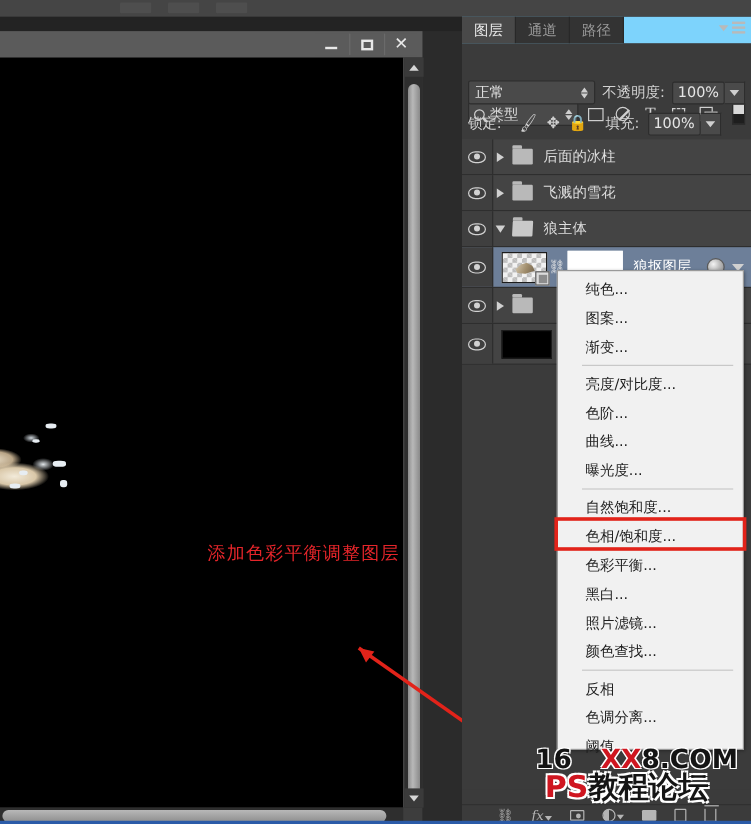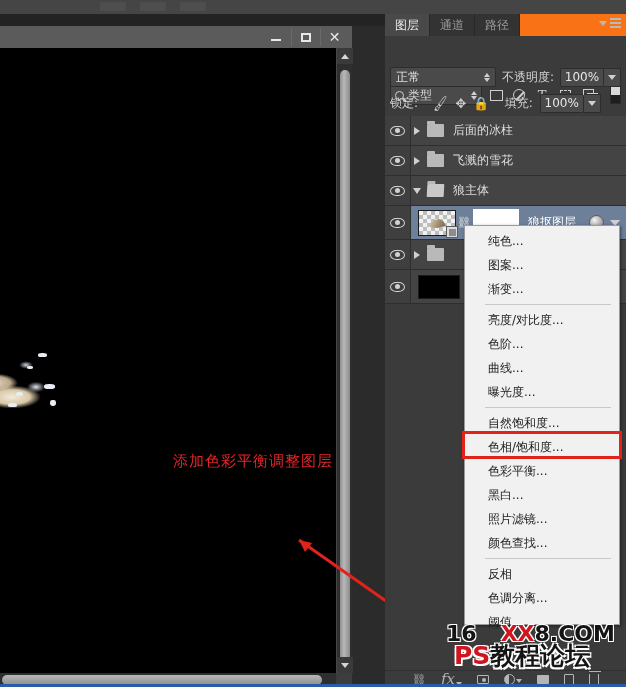--- a/index.html
+++ b/index.html
@@ -106,21 +106,21 @@
   }
 
   
   .panel {
     position:absolute; left:385px; top:14px; width:241px; height:673px;
     background:#3b3b3b;
     font-size:12px; color:#cfcfcf;
   }
   .panel-tabs {
     position:absolute; left:0; top:0; width:241px; height:22px;
-    background:#f97316; display:flex; align-items:stretch;
+    background:#7dd3fc; display:flex; align-items:stretch;
   }
   .ptab {
     padding:0 10px; display:flex; align-items:center;
     font-size:12px; color:#9a9a9a; background:#333;
     border-right:1px solid #282828;
   }
   .ptab.active { background:#494949; color:#e9e9e9; }
   .panel-menu {
     position:absolute; right:5px; top:4px; display:flex; align-items:center; gap:3px;
   }
@@ -284,21 +284,21 @@
     border:3px solid #e2231a; z-index:50; pointer-events:none;
   }
 
   
   .paneltools {
     position:absolute; left:0; top:656px; width:241px; height:17px;
     background:#3b3b3b; display:flex; align-items:center; justify-content:center; gap:15px;
     border-top:1px solid #303030;
   }
   .ptool { color:#b5b5b5; font-size:11px; display:flex; align-items:center; gap:1px;}
-  .ptool .fxglyph { font-family:"DejaVu Serif",serif; font-style:italic; font-size:15px;}
+  .ptool .fxglyph { font-family:"DejaVu Serif",serif; font-style:italic; font-size:11px;}
   .ptool .mini-tri { width:0;height:0;border-left:3px solid transparent;border-right:3px solid transparent;border-top:4px solid #b5b5b5; align-self:flex-end; margin-bottom:2px;}
   .ptool .maskglyph { width:12px;height:9px;border:1.3px solid #b5b5b5;border-radius:1px;position:relative;}
   .ptool .maskglyph:after{content:"";position:absolute;left:4px;top:2px;width:4px;height:4px;border-radius:50%;background:#b5b5b5;}
   .ptool .halfcirc { width:11px;height:11px;border-radius:50%;background:linear-gradient(to right,#b5b5b5 0 50%, transparent 50% 100%);border:1.2px solid #b5b5b5;}
   .ptool .folderglyph { width:12px;height:9px;background:#b5b5b5;border-radius:1px;}
   .ptool .pageglyph { width:10px;height:11px;border:1.3px solid #b5b5b5;border-radius:1px;}
   .ptool .trashglyph { width:10px;height:11px;border:1.3px solid #b5b5b5;border-top:none;position:relative;}
   .ptool .trashglyph:before{content:"";position:absolute;left:-1px;top:-3px;width:12px;height:1.5px;background:#b5b5b5;}
   .panel-bluebar { position:absolute; left:0; top:684px; width:626px; height:3px; background:#2b5ba8;}
 

